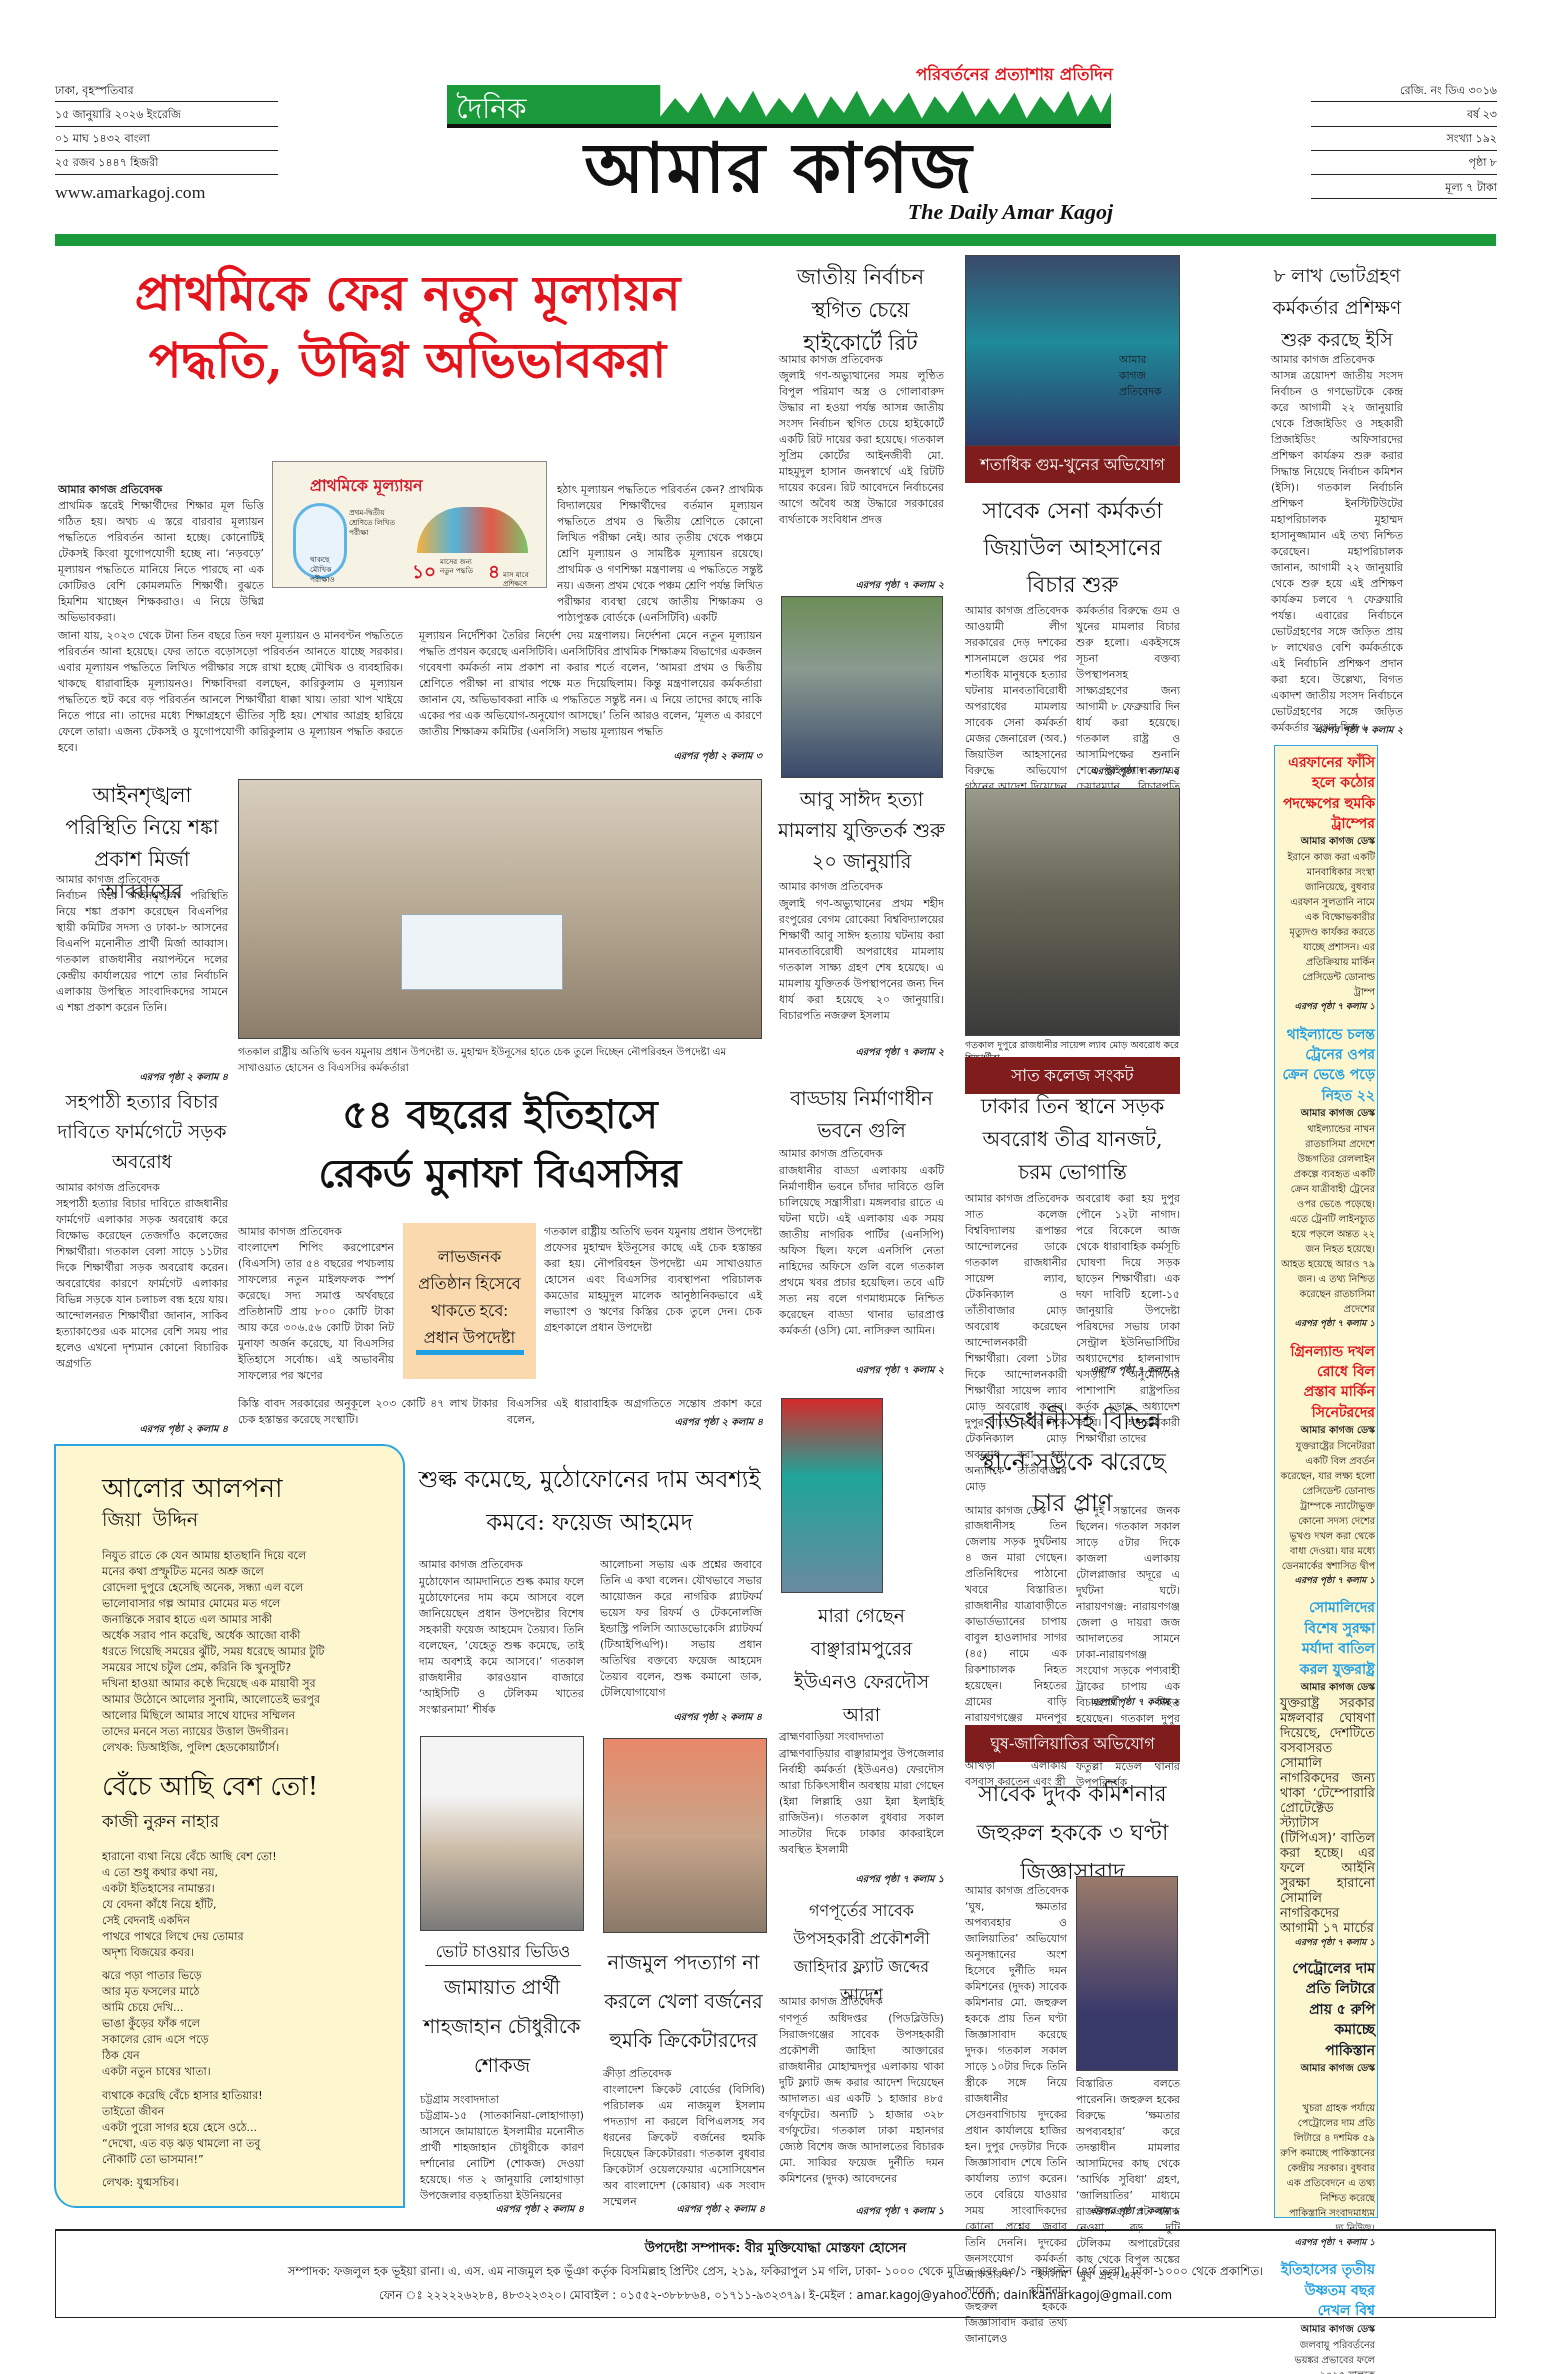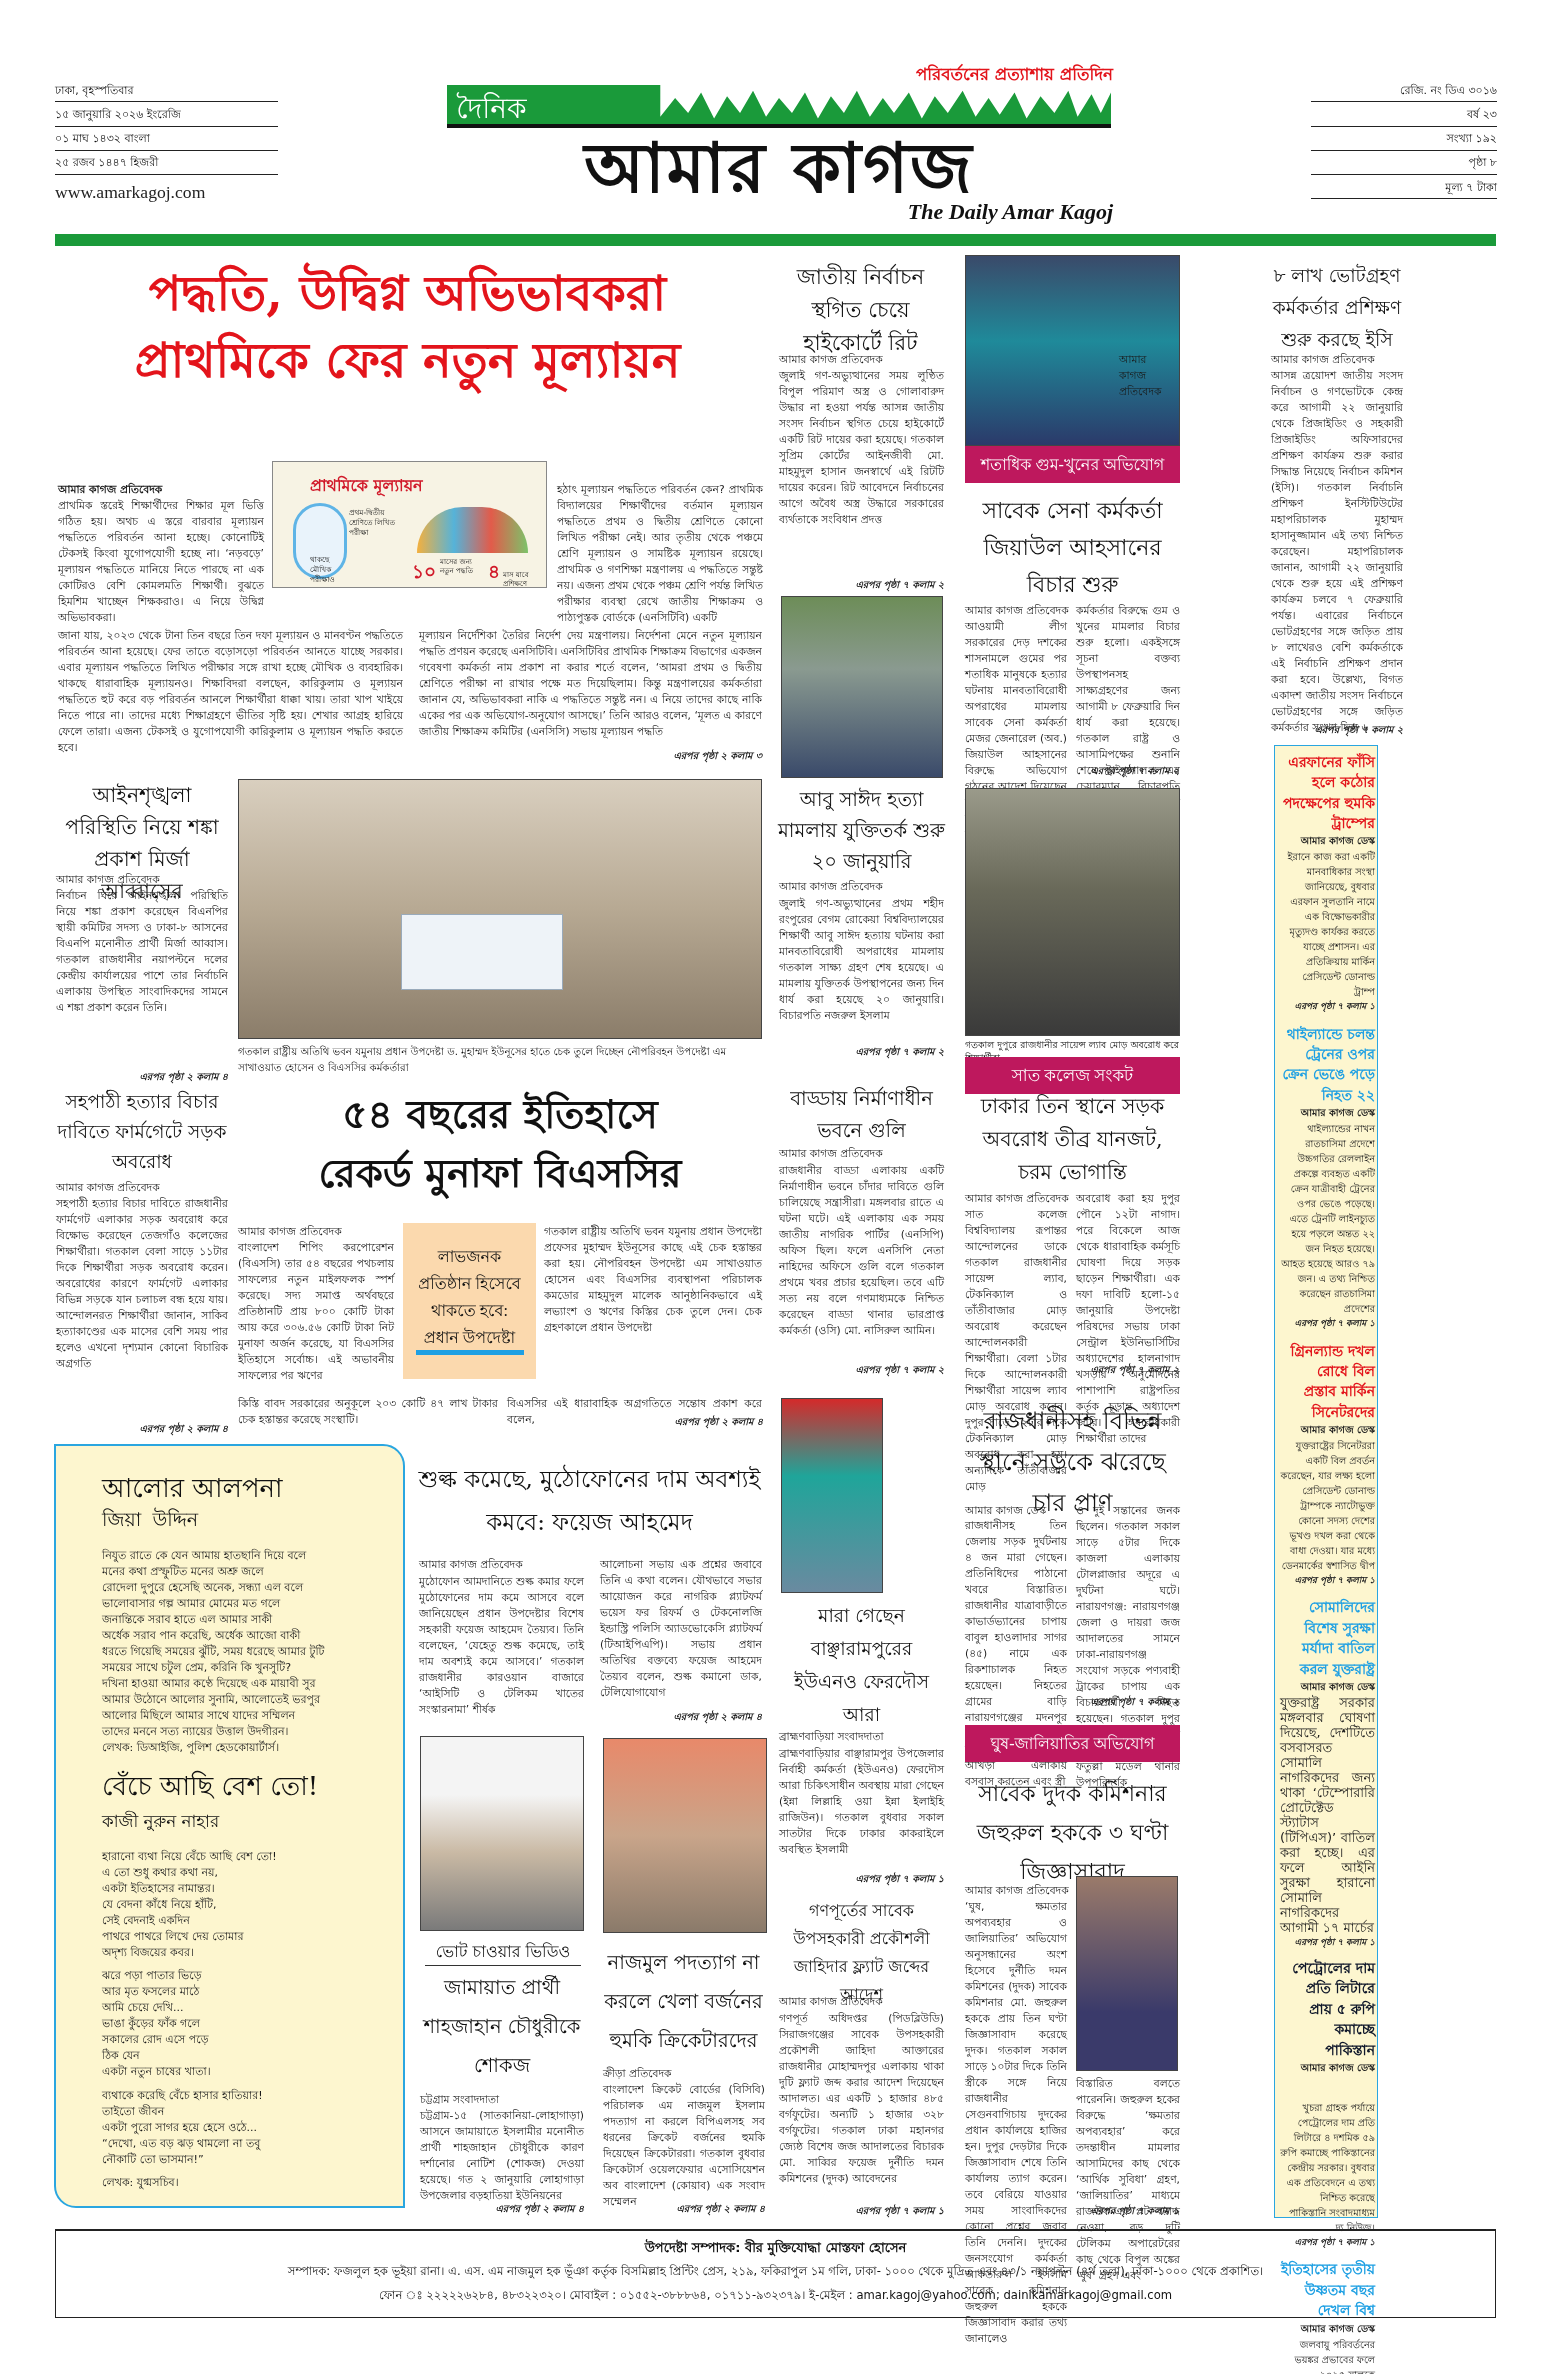--- a/index.html
+++ b/index.html
@@ -4,21 +4,21 @@
 <style>
   * { box-sizing: border-box; margin: 0; padding: 0; }
   html, body { width: 1546px; height: 2375px; background: #fff; }
   body { position: relative; font-family: "DejaVu Sans", sans-serif; color: #111; overflow: hidden; }
   .abs { position: absolute; }
   .p { font-size: 10.7px; line-height: 16px; text-align: justify; color: #1a1a1a; }
   .rep { font-size: 10.7px; line-height: 16px; color: #1a1a1a; }
   .cont { font-size: 9.7px; font-style: italic; font-weight: bold; text-align: right; color: #222; }
   .hd { font-family: "DejaVu Serif", serif; text-align: center; color: #111; font-weight: normal; }
   .photo { background: linear-gradient(135deg,#8a9aa8,#4f5d6a 55%,#2d3640); border: 0.9px solid #444; }
-  .banner { background: #be185d; color: #fff; text-align: center; font-family: Liberation Serif, serif; }
+  .banner { background: #7f1d1d; color: #fff; text-align: center; font-family: Liberation Sans, sans-serif; }
 
   
   .mast-left div, .mast-right div { font-size: 11px; line-height: 15px; padding: 4.6px 0 3.7px; border-bottom: 1.9px solid #222; }
   .mast-right div { text-align: right; }
   .green-bar { background: #1a9a3a; }
   .logo-main { font-family: "DejaVu Serif", serif; font-weight: bold; color: #111; letter-spacing: 1.9px; }
 
   .yellow-box { background: #fdf6cf; border: 1.9px solid #2aa6e0; }
   .poem-box { background: #fdf6cf; border: 2.8px solid #2aa6e0; border-radius: 0 22px 0 22px; }
   .poem { font-size: 11px; line-height: 16px; color: #1a1a1a; }
@@ -49,22 +49,22 @@
 <div class="abs mast-right" style="left:1311px;top:78px;width:186px;">
   <div>রেজি. নং ডিএ ৩০১৬</div>
   <div>বর্ষ ২৩</div>
   <div>সংখ্যা ১৯২</div>
   <div>পৃষ্ঠা ৮</div>
   <div>মূল্য ৭ টাকা</div>
 </div>
 <div class="abs green-bar" style="left:55px;top:234px;width:1441px;height:12px;"></div>
 
 <div class="abs" style="left:55px;top:260px;width:705px;text-align:center;font-family:'DejaVu Serif',serif;font-weight:bold;color:#e3141b;font-size:48px;line-height:67px;">
+  <div>প্রাথমিকে ফের নতুন মূল্যায়ন</div>
   <div>পদ্ধতি, উদ্বিগ্ন অভিভাবকরা</div>
-  <div>প্রাথমিকে ফের নতুন মূল্যায়ন</div>
 </div>
 <div class="abs rep" style="left:58px;top:482px;width:213px;font-weight:bold;">আমার কাগজ প্রতিবেদক</div>
 <div class="abs p" style="left:58px;top:498px;width:206px;">প্রাথমিক স্তরেই শিক্ষার্থীদের শিক্ষার মূল ভিত্তি গঠিত হয়। অথচ এ স্তরে বারবার মূল্যায়ন পদ্ধতিতে পরিবর্তন আনা হচ্ছে। কোনোটিই টেকসই কিংবা যুগোপযোগী হচ্ছে না। ‘নড়বড়ে’ মূল্যায়ন পদ্ধতিতে মানিয়ে নিতে পারছে না এক কোটিরও বেশি কোমলমতি শিক্ষার্থী। বুঝতে হিমশিম খাচ্ছেন শিক্ষকরাও। এ নিয়ে উদ্বিগ্ন অভিভাবকরা।</div>
 <div class="abs" style="left:272px;top:461px;width:275px;height:127px;background:#f7f3e4;border:0.9px solid #888;">
   <div style="position:absolute;left:37px;top:11px;font-family:'DejaVu Serif',serif;font-weight:bold;font-size:16px;color:#d11a2a;">প্রাথমিকে মূল্যায়ন</div>
   <div style="position:absolute;left:20.4px;top:41px;width:54px;height:76px;border:3.7px solid #5fb4e6;border-radius:28px;background:#e9f3fb;"></div>
   <div style="position:absolute;left:76px;top:46px;width:56px;font-size:7.4px;line-height:10.2px;">প্রথম-দ্বিতীয় শ্রেণিতে লিখিত পরীক্ষা</div>
   <div style="position:absolute;left:37px;top:93px;width:43px;font-size:7.4px;line-height:10.2px;">থাকছে মৌখিক পরীক্ষাও</div>
   <div style="position:absolute;left:144px;top:45px;width:111px;height:46px;border-radius:56px 56px 0 0;background:linear-gradient(90deg,#f4b03e,#55b3d9,#e25b4a,#7cc36a);"></div>
   <div style="position:absolute;left:139px;top:96px;font-size:18.6px;font-weight:bold;color:#d11a2a;">১০</div>

